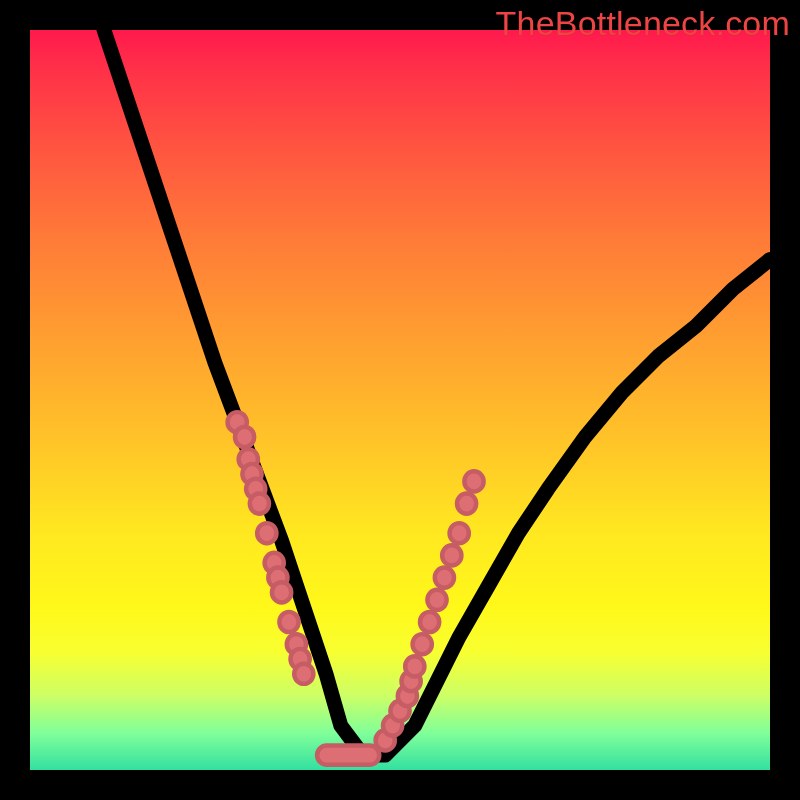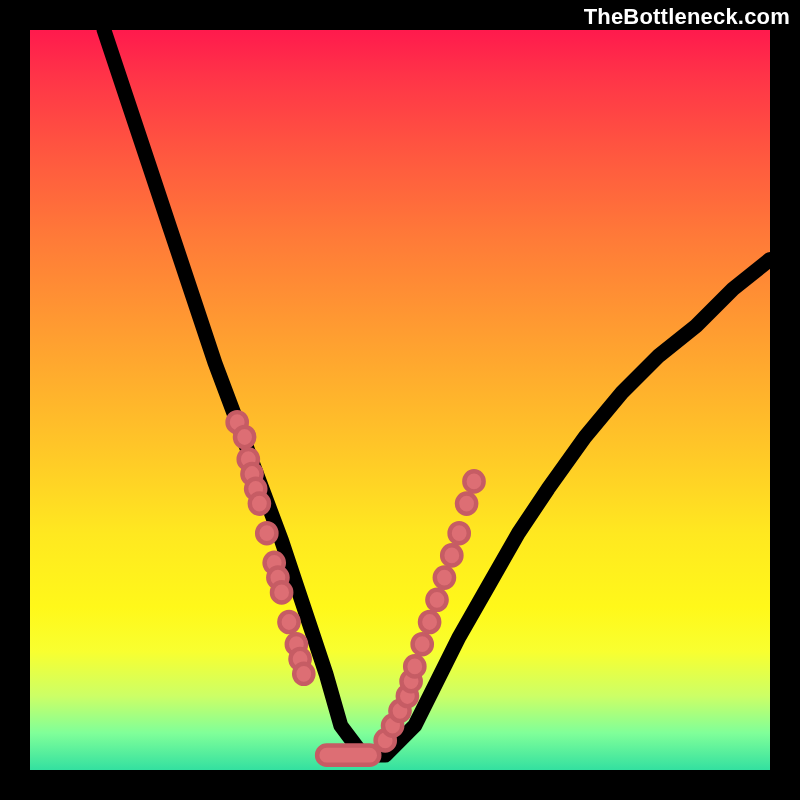--- a/index.html
+++ b/index.html
@@ -28,23 +28,23 @@
       #fff81a 78%,
       #f8ff30 84%,
       #ccff66 90%,
       #80ff99 95%,
       #33e0a0 100%);
   }
   .watermark {
     position: absolute;
     top: 4px;
     right: 10px;
-    color: #ffffff;
-    font-size: 22px;
-    font-weight: 700;
+    color: #ef4444;
+    font-size: 34px;
+    font-weight: 400;
     letter-spacing: 0.2px;
     text-shadow: 0 0 1px rgba(0,0,0,0.2);
   }
   svg.plot {
     position: absolute;
     left: 30px;
     top: 30px;
     width: 740px;
     height: 740px;
     overflow: visible;

